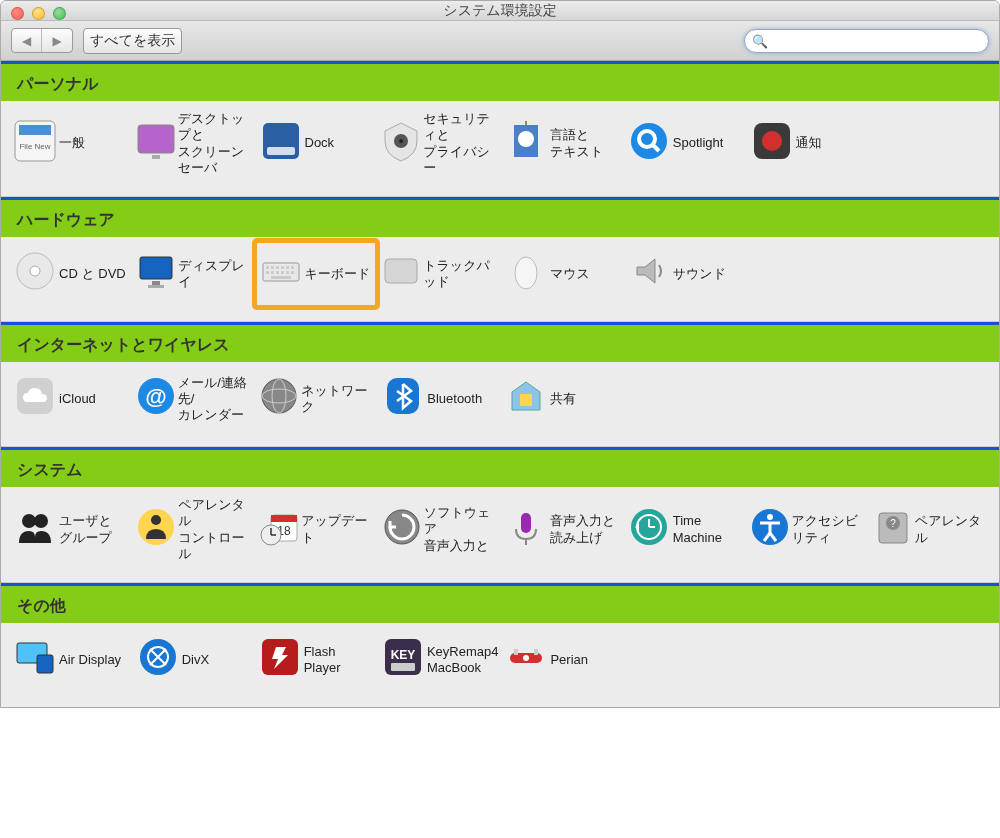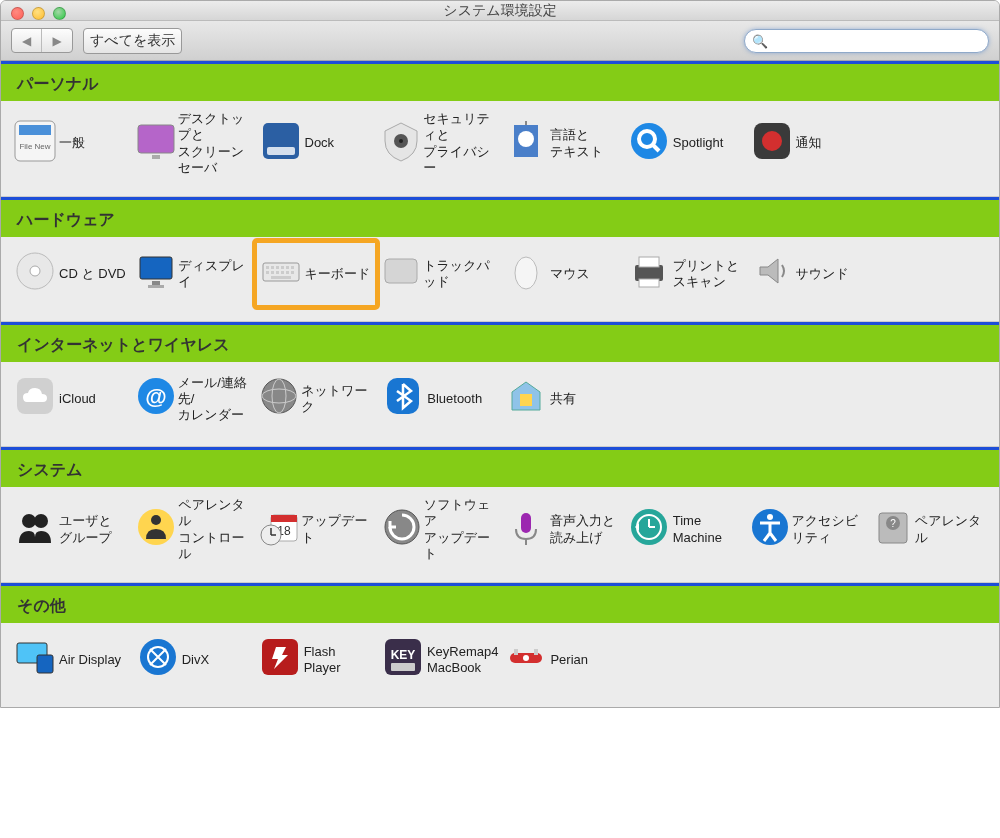--- a/index.html
+++ b/index.html
@@ -298,31 +298,20 @@
       <div class="pref-icon">
           <svg width="44" height="44">
             <ellipse cx="22" cy="24" rx="11" ry="16" fill="#f5f5f5" stroke="#bbb"></ellipse>
           </svg>
         </div>
       <div class="pref-label">マウス</div>
     </div>
     <div class="pref-item">
       <div class="pref-icon">
           <svg width="44" height="44">
-            <rect x="8" y="16" width="28" height="16" rx="2" fill="#555"></rect>
-            <rect x="12" y="8" width="20" height="10" fill="#fff" stroke="#aaa"></rect>
-            <rect x="12" y="30" width="20" height="8" fill="#fff" stroke="#aaa"></rect>
-          </svg>
-        </div>
-      <div class="pref-label">プリントと
-スキャン</div>
-    </div>
-    <div class="pref-item">
-      <div class="pref-icon">
-          <svg width="44" height="44">
             <path d="M10 18 L18 18 L28 10 L28 34 L18 26 L10 26 Z" fill="#bbb" stroke="#888"></path>
             <path d="M32 16 Q36 22 32 28" fill="none" stroke="#888" stroke-width="2"></path>
           </svg>
         </div>
       <div class="pref-label">サウンド</div>
     </div>
   </div>
 
   <div class="section-header">インターネットとワイヤレス</div>
   <div class="section-body">
@@ -417,21 +406,21 @@
     </div>
     <div class="pref-item">
       <div class="pref-icon">
           <svg width="44" height="44">
             <circle cx="22" cy="22" r="17" fill="#888" stroke="#555"></circle>
             <path d="M22 10 A12 12 0 1 1 10 22" fill="none" stroke="#fff" stroke-width="3"></path>
             <path d="M10 16 L10 22 L16 22" fill="none" stroke="#fff" stroke-width="3"></path>
           </svg>
         </div>
       <div class="pref-label">ソフトウェア
-アップデート</div>
+音声入力と</div>
     </div>
     <div class="pref-item">
       <div class="pref-icon">
           <svg width="44" height="44">
             <rect x="17" y="8" width="10" height="20" rx="5" fill="#9c27b0"></rect>
             <path d="M12 24 Q12 34 22 34 Q32 34 32 24" fill="none" stroke="#888" stroke-width="2"></path>
             <line x1="22" y1="34" x2="22" y2="40" stroke="#888" stroke-width="2"></line>
           </svg>
         </div>
       <div class="pref-label">音声入力と

